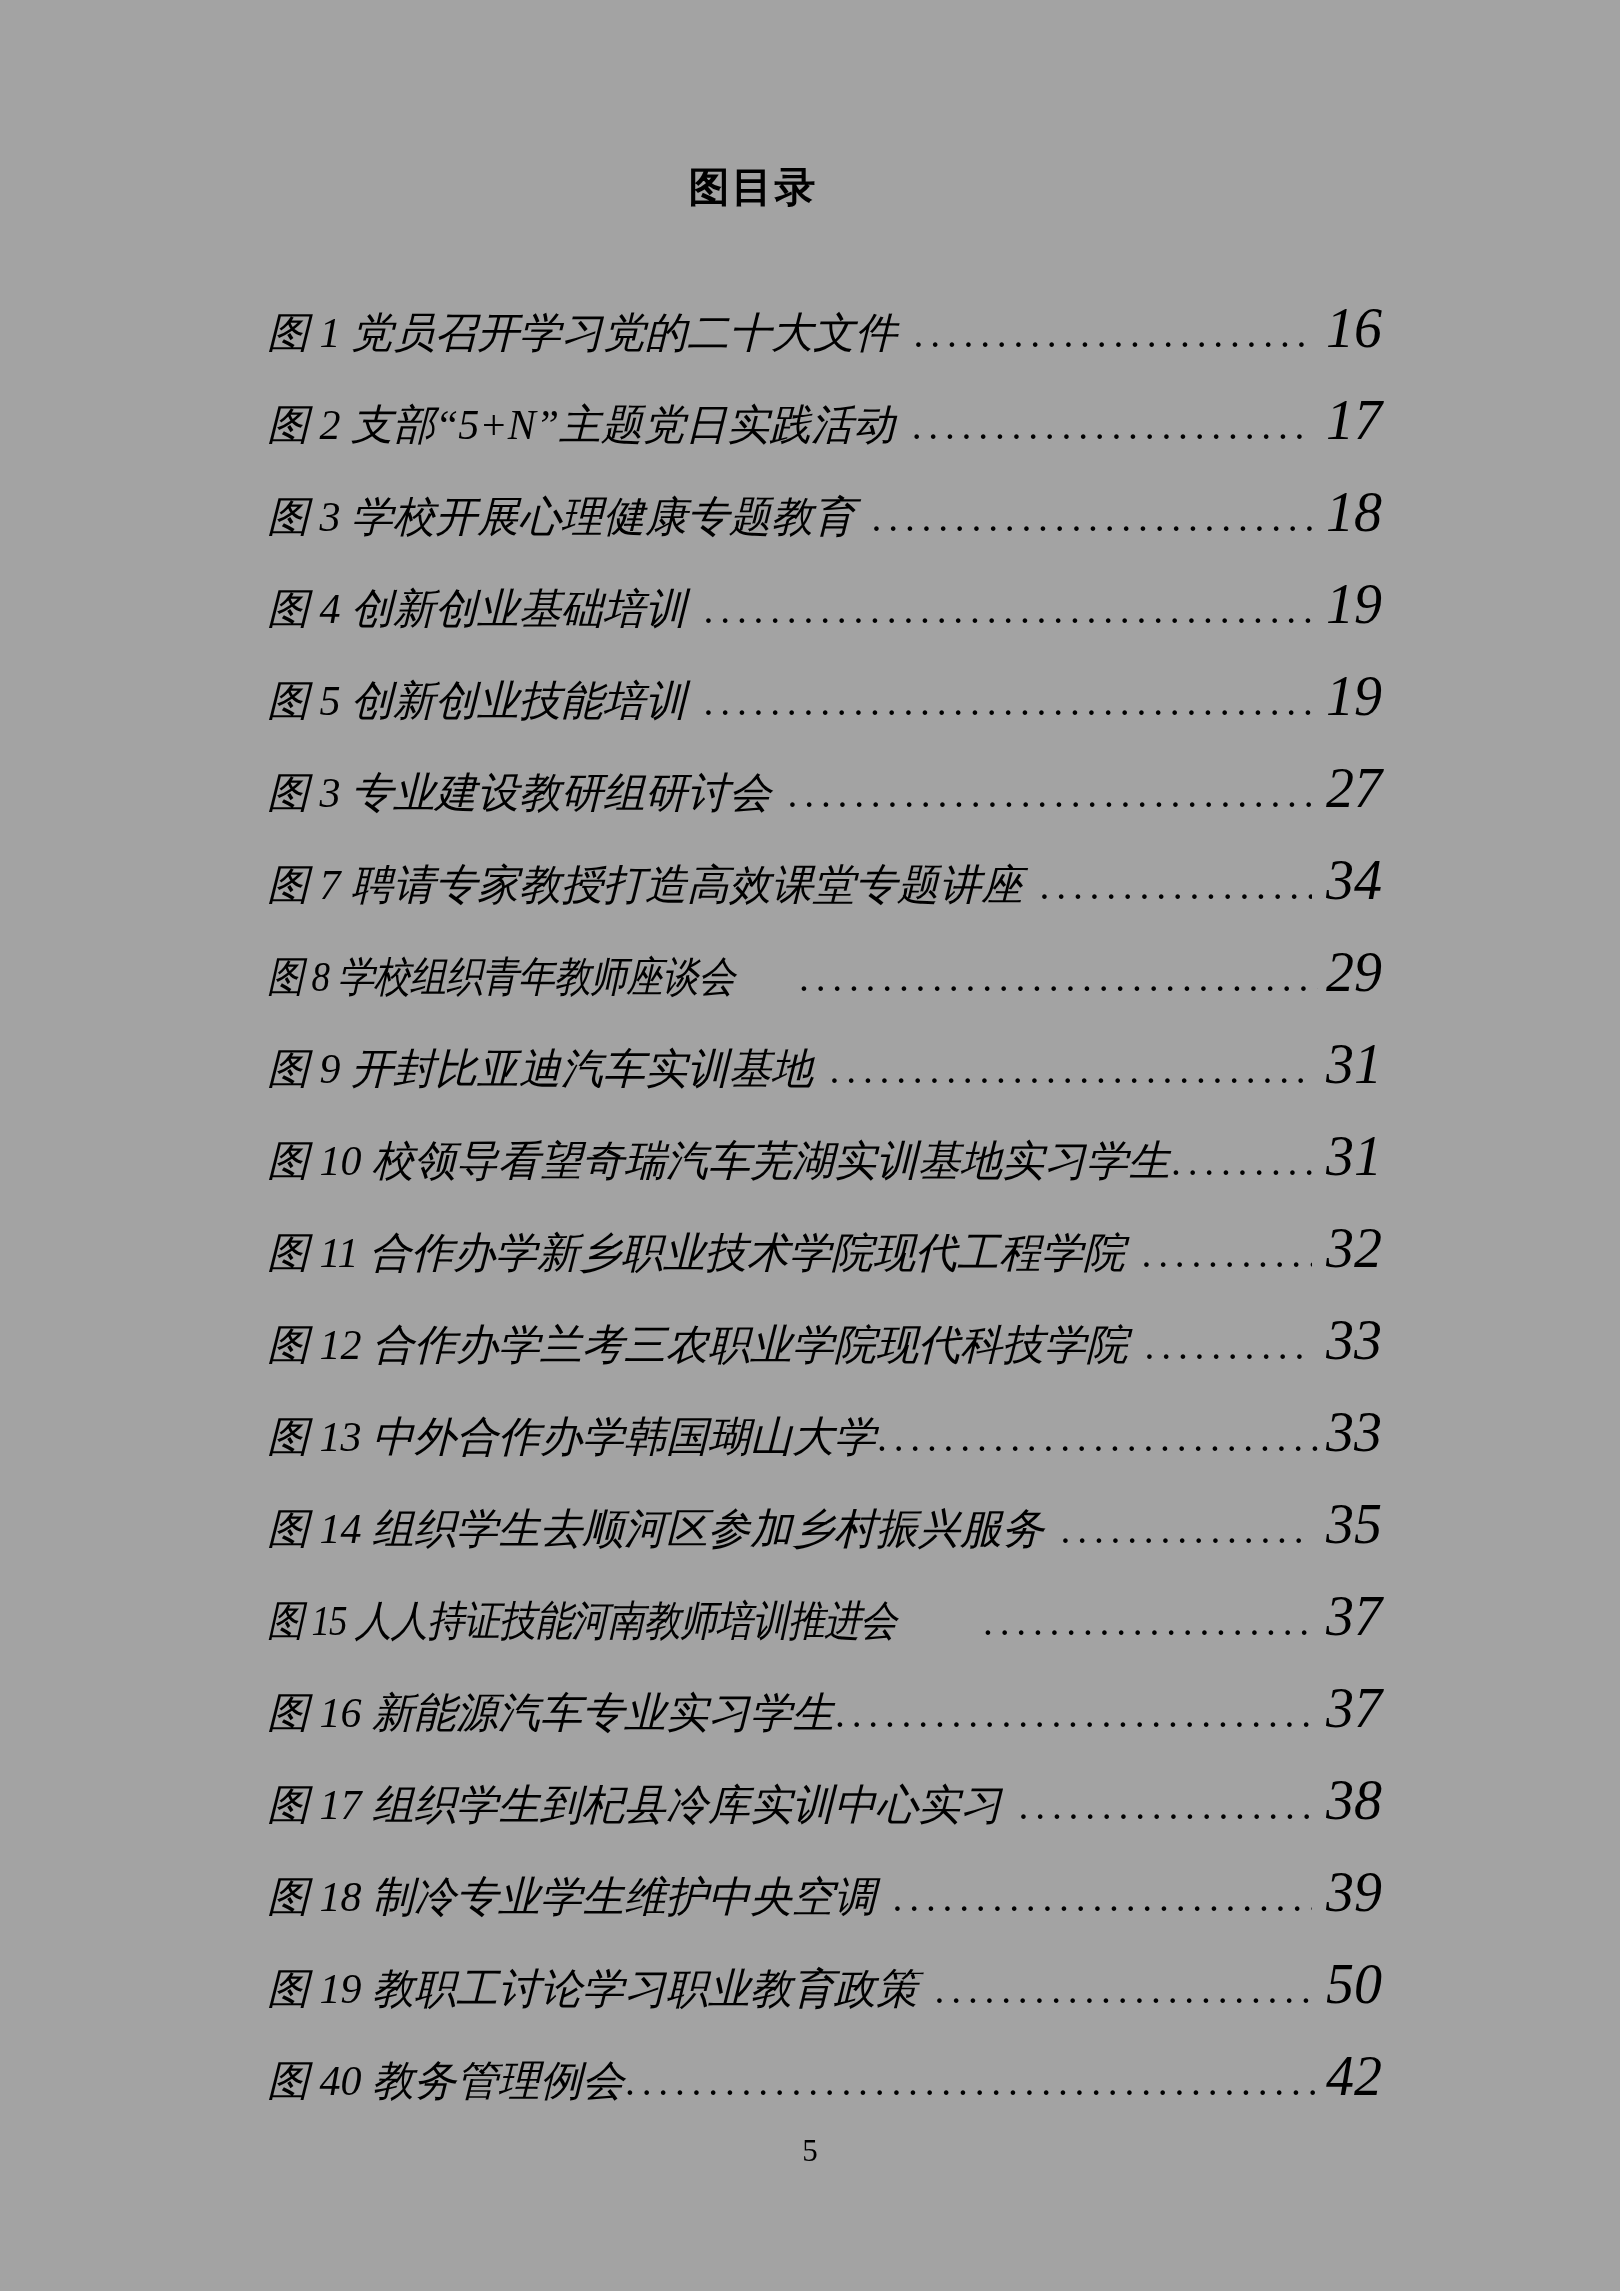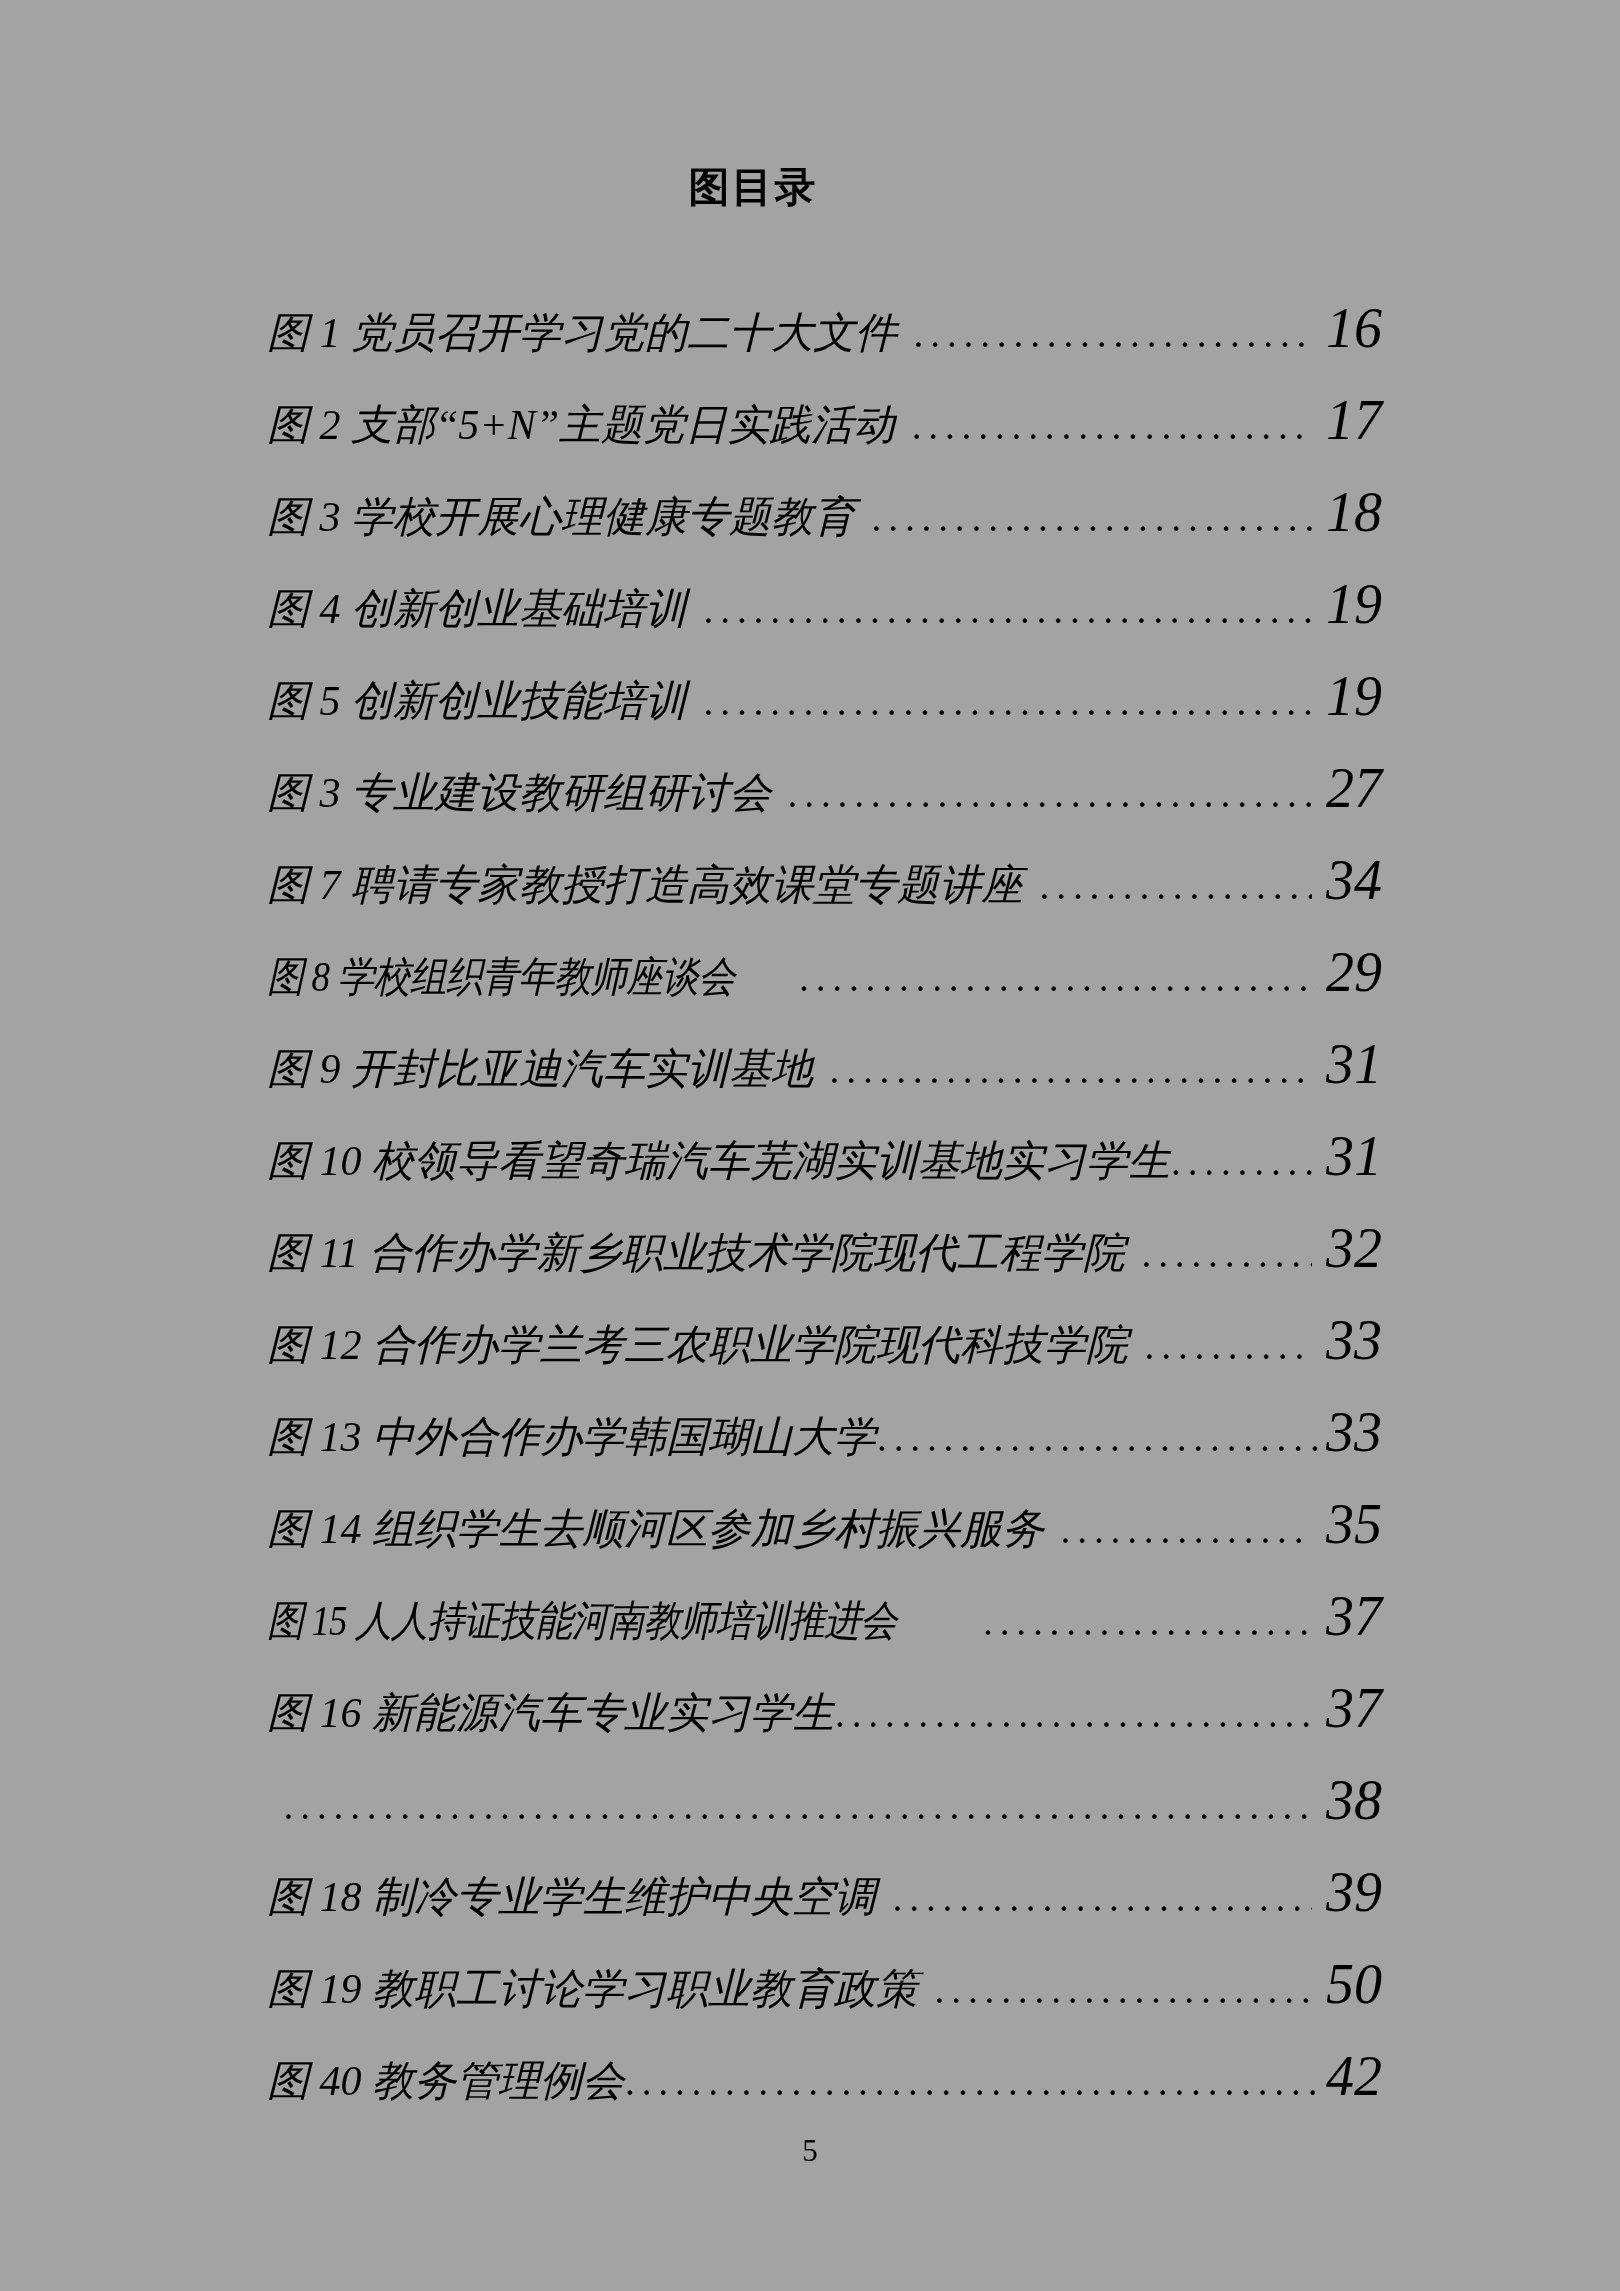--- a/index.html
+++ b/index.html
@@ -184,20 +184,21 @@
         <span class="pageno">37</span>
       </div>
 
       <div class="row tight">
         <span class="label">图 16 新能源汽车专业实习学生</span>
         <span class="leader"></span>
         <span class="pageno">37</span>
       </div>
 
       <div class="row">
+        <span class="label">图 17 组织学生到杞县冷库实训中心实习</span>
         <span class="leader"></span>
         <span class="pageno">38</span>
       </div>
 
       <div class="row">
         <span class="label">图 18 制冷专业学生维护中央空调</span>
         <span class="leader"></span>
         <span class="pageno">39</span>
       </div>
 

